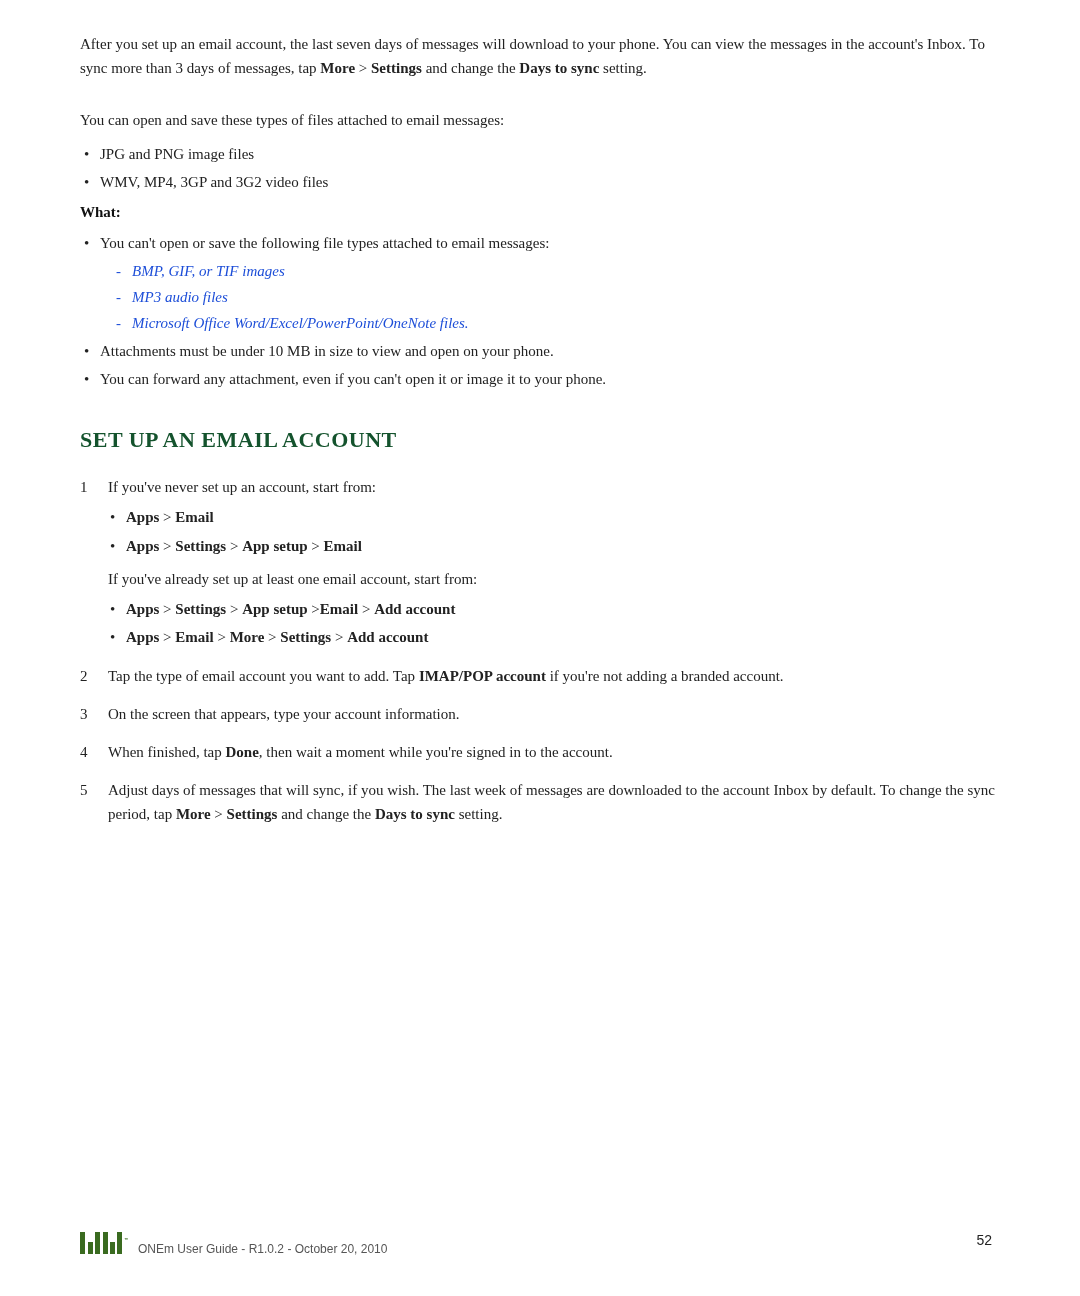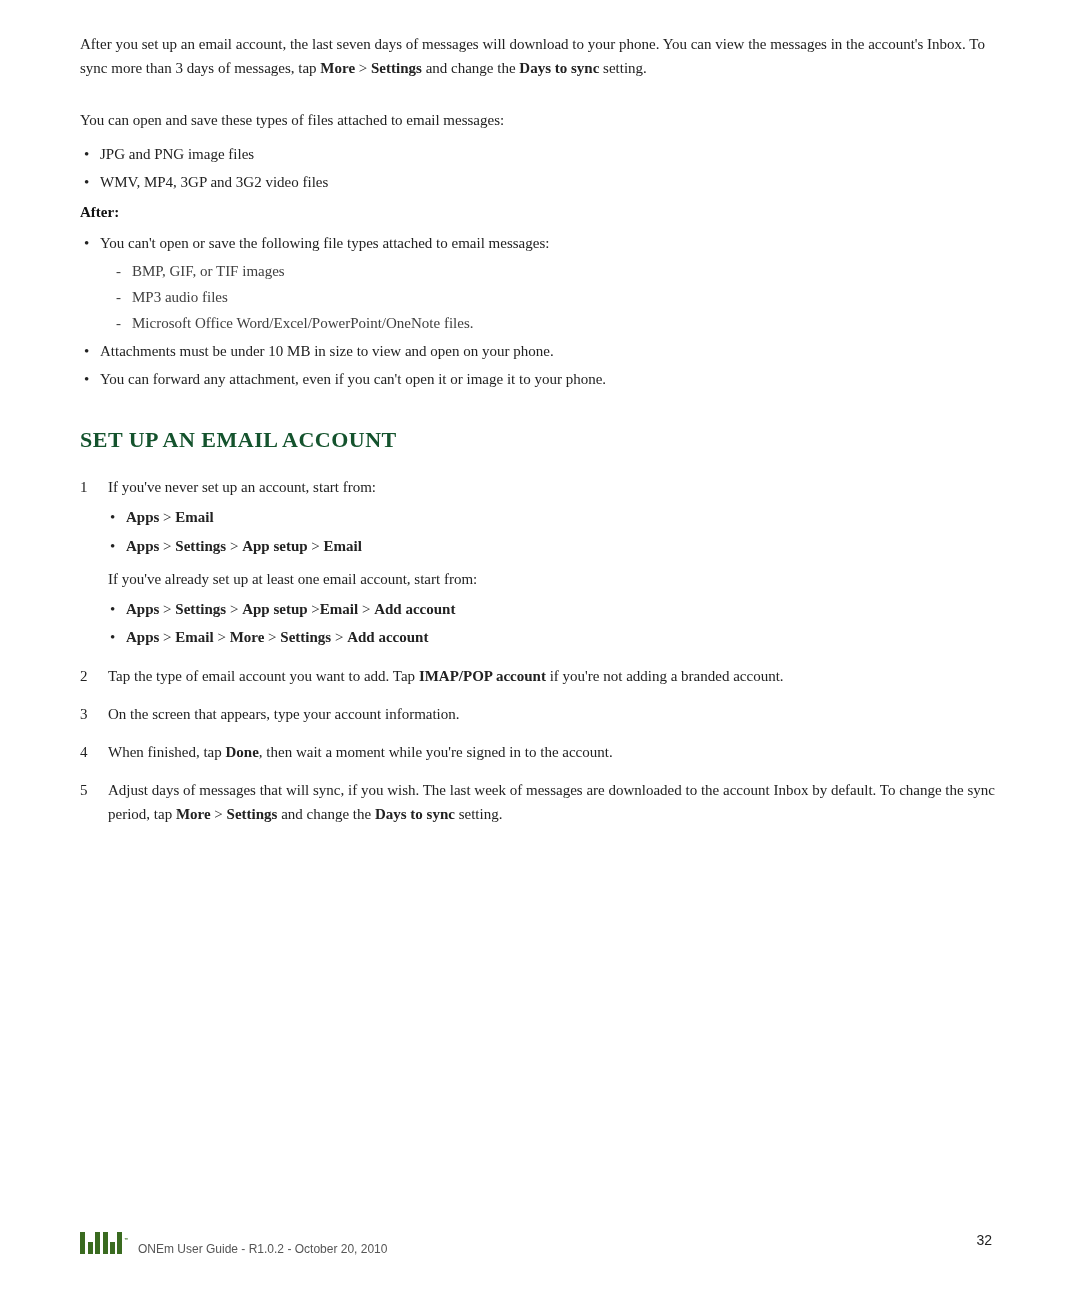--- a/index.html
+++ b/index.html
@@ -90,24 +90,25 @@
     .sub-bullet-list {
       list-style: none;
       margin-top: 4px;
       margin-bottom: 4px;
       padding-left: 0;
     }
 
     .sub-bullet-list li {
       font-size: 15px;
       line-height: 1.6;
-      color: #404040;
+      color: #1d4ed8;
       padding-left: 32px;
       position: relative;
       margin-bottom: 2px;
+      font-style: italic;
     }
 
     .sub-bullet-list li::before {
       content: '-';
       position: absolute;
       left: 16px;
       top: 0;
     }
 
     .numbered-list {
@@ -219,21 +220,21 @@
 
   <div class="section-divider">
 
     <p class="body-text">You can open and save these types of files attached to email messages:</p>
 
     <ul class="bullet-list">
       <li>JPG and PNG image files</li>
       <li>WMV, MP4, 3GP and 3G2 video files</li>
     </ul>
 
-    <p class="sub-heading">After:</p>
+    <p class="sub-heading">What:</p>
 
     <ul class="bullet-list">
       <li>
         <span>You can't open or save the following file types attached to email messages:</span>
         <ul class="sub-bullet-list">
           <li>BMP, GIF, or TIF images</li>
           <li>MP3 audio files</li>
           <li>Microsoft Office Word/Excel/PowerPoint/OneNote files.</li>
         </ul>
       </li>
@@ -300,14 +301,14 @@
           <rect x="15" y="0" width="5" height="22" fill="#3a6b20"></rect>
           <rect x="23" y="0" width="5" height="22" fill="#3a6b20"></rect>
           <rect x="30" y="10" width="5" height="12" fill="#3a6b20"></rect>
           <rect x="37" y="0" width="5" height="22" fill="#3a6b20"></rect>
           <text x="44" y="10" font-size="6" fill="#3a6b20" font-family="Arial">™</text>
         </svg>
       </span>
     </div>
     <span class="footer-text">ONEm User Guide - R1.0.2 - October 20, 2010</span>
   </div>
-  <span class="footer-page">32</span>
+  <span class="footer-page">52</span>
 </div>
 
 </body></html>

